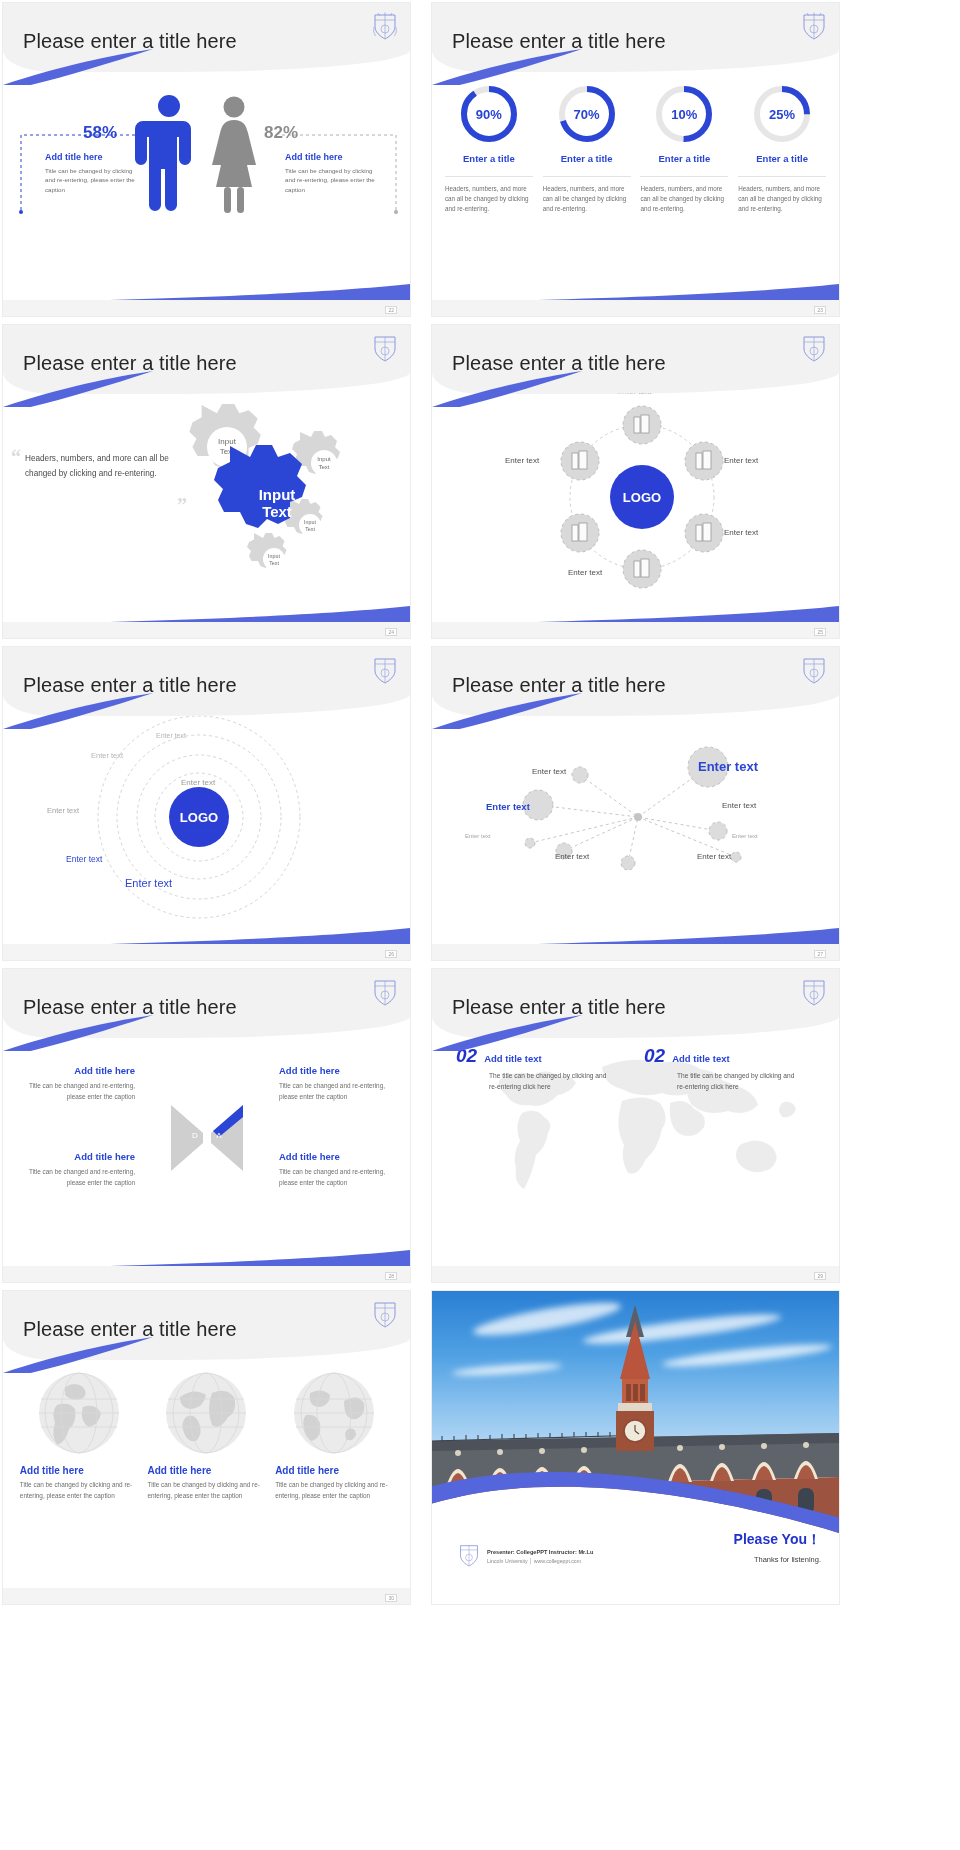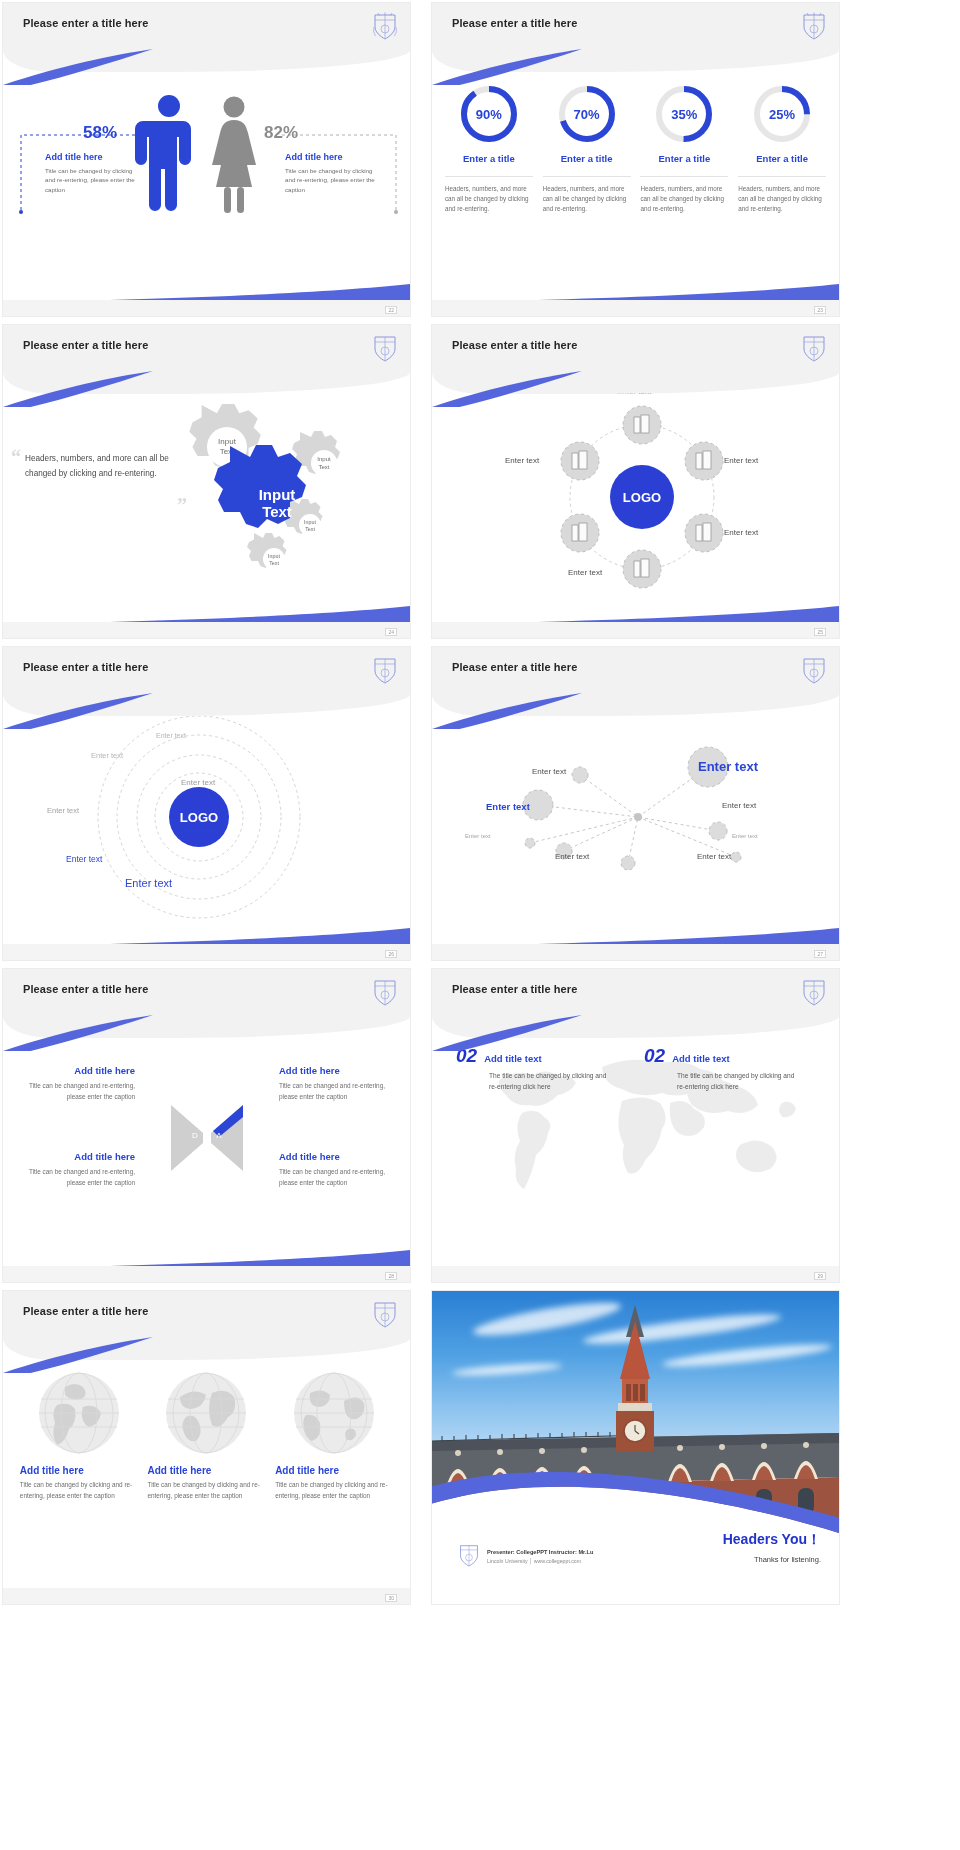--- a/index.html
+++ b/index.html
@@ -29,24 +29,23 @@
     background: #f2f2f2;
     z-index: 2;
   }
   .slide-header::after {
     content: "";
     position: absolute; left: 0; top: 47px; width: 100%; height: 22px;
     background: #f2f2f2;
     border-radius: 0 0 58% 12% / 0 0 100% 100%;
   }
   .slide-title {
-    position: absolute; left: 20px; top: 14px;
-    font-size: 11px; color: #262626; letter-spacing: .1px;
+    position: absolute; left: 20px; top: 27px;
+    font-size: 20px; color: #262626; letter-spacing: .1px;
     z-index: 4;
-    font-weight: bold;
   }
   .crest {
     position: absolute; right: 12px; top: 8px; width: 26px; height: 30px; z-index: 5;
   }
   .swoosh {
     position: absolute; left: 0; top: 42px; width: 100%; height: 40px; z-index: 3;
     overflow: hidden;
   }
   .swoosh svg { display:block; }
   .slide-body { position: absolute; left:0; right:0; top: 68px; bottom: 16px; z-index: 1; }
@@ -224,21 +223,21 @@
           </div>
           <div class="donut-title">Enter a title</div>
           <div class="donut-desc">Headers, numbers, and more can all be changed by clicking and re-entering.</div>
         </div>
         <div class="donut-col">
           <div class="donut">
             <svg width="62" height="62" viewBox="0 0 62 62">
               <circle cx="31" cy="31" r="25" fill="none" stroke="#e6e6e6" stroke-width="6"></circle>
               <circle cx="31" cy="31" r="25" fill="none" stroke="#2b45d4" stroke-width="6" stroke-dasharray="78.5 157.1" transform="rotate(-90 31 31)"></circle>
             </svg>
-            <span class="lbl">35%</span>
+            <span class="lbl">10%</span>
           </div>
           <div class="donut-title">Enter a title</div>
           <div class="donut-desc">Headers, numbers, and more can all be changed by clicking and re-entering.</div>
         </div>
         <div class="donut-col">
           <div class="donut">
             <svg width="62" height="62" viewBox="0 0 62 62">
               <circle cx="31" cy="31" r="25" fill="none" stroke="#e6e6e6" stroke-width="6"></circle>
               <circle cx="31" cy="31" r="25" fill="none" stroke="#2b45d4" stroke-width="6" stroke-dasharray="39.3 157.1" transform="rotate(-90 31 31)"></circle>
             </svg>
@@ -806,18 +805,18 @@
           <circle cx="13" cy="18" r="4" fill="none" stroke="#8c97de" stroke-width=".6"></circle>
         </svg>
       </span>
       <span>
         <div class="pl1">Presenter: CollegePPT   Instructor: Mr.Lu</div>
         <div class="pl2">Lincoln University │ www.collegeppt.com</div>
       </span>
     </div>
 
     <div class="thanks">
-      <div class="t1">Headers You！</div>
+      <div class="t1">Please You！</div>
       <div class="t2">Thanks for listening.</div>
     </div>
   </div>
 
 </div>
 
 </body></html>

